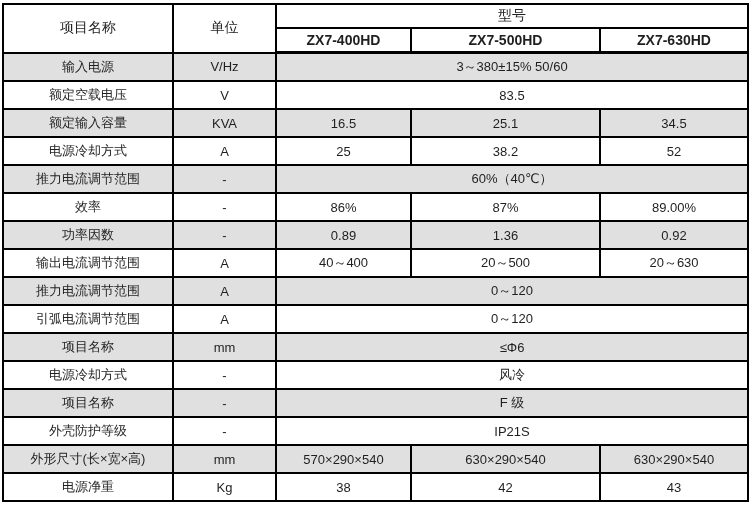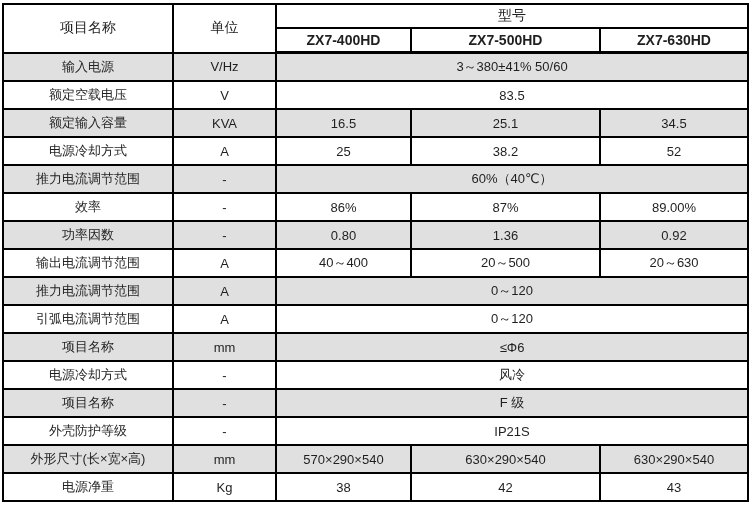--- a/index.html
+++ b/index.html
@@ -76,21 +76,21 @@
       <tr class="model-row">
         <th>ZX7-400HD</th>
         <th>ZX7-500HD</th>
         <th>ZX7-630HD</th>
       </tr>
     </thead>
     <tbody>
       <tr class="shaded">
         <td class="label-cell">输入电源</td>
         <td>V/Hz</td>
-        <td colspan="3">3～380±41%  50/60</td>
+        <td colspan="3">3～380±15%  50/60</td>
       </tr>
       <tr>
         <td class="label-cell">额定空载电压</td>
         <td>V</td>
         <td colspan="3">83.5</td>
       </tr>
       <tr class="shaded">
         <td class="label-cell">额定输入容量</td>
         <td>KVA</td>
         <td>16.5</td>
@@ -112,21 +112,21 @@
       <tr>
         <td class="label-cell">效率</td>
         <td>-</td>
         <td>86%</td>
         <td>87%</td>
         <td>89.00%</td>
       </tr>
       <tr class="shaded">
         <td class="label-cell">功率因数</td>
         <td>-</td>
-        <td>0.80</td>
+        <td>0.89</td>
         <td>1.36</td>
         <td>0.92</td>
       </tr>
       <tr>
         <td class="label-cell">输出电流调节范围</td>
         <td>A</td>
         <td>40～400</td>
         <td>20～500</td>
         <td>20～630</td>
       </tr>

